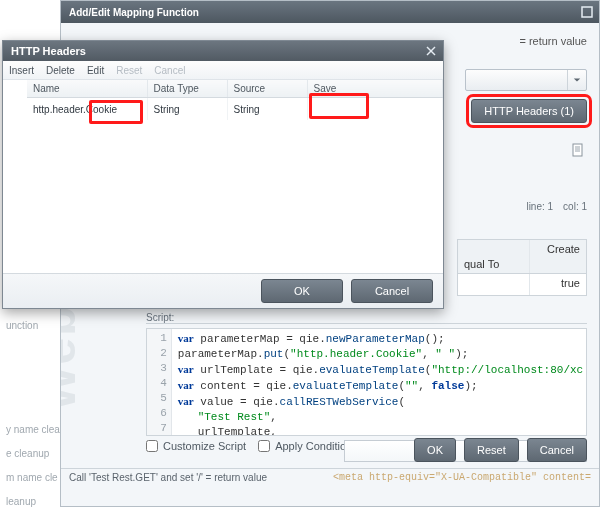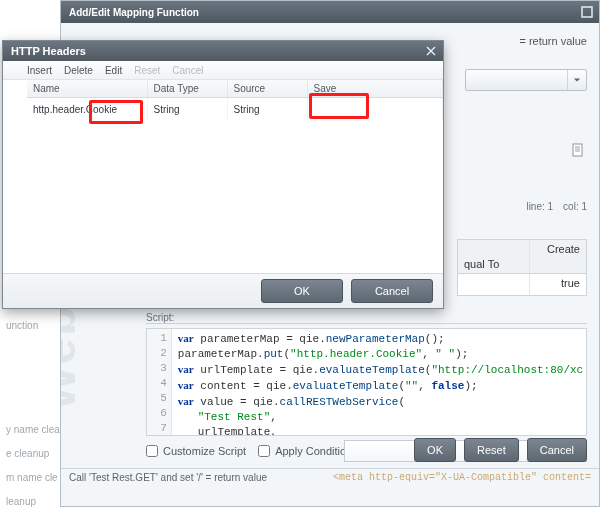--- a/index.html
+++ b/index.html
@@ -198,21 +198,21 @@
     overflow: hidden;
   }
   .kw { color: #003a99; font-weight: bold; font-family: Liberation Serif, serif; }
   .fn { color: #004080; }
   .str { color: #008a1c; }
   .bool { color: #003a99; font-weight: bold; }
   
   .ck-row {
     position: absolute;
     left: 85px; right: 12px; bottom: 44px;
-    display: flex; align-items: center; gap: 12px;
+    display: flex; align-items: flex-start; gap: 12px;
     color: #4f5962;
   }
   .ck-row .ck {
     display: inline-flex; align-items: center; gap: 5px;
   }
   .ck input { width: 12px; height: 12px; margin:0;}
   .cond-inp {
     flex: 1 1 auto;
     height: 20px;
     background: linear-gradient(#fff,#f4f7f9);
@@ -260,21 +260,21 @@
     display: flex; align-items: center; justify-content: space-between;
     padding: 0 6px 0 8px;
     font-weight: bold;
     font-size: 11px;
   }
   .hh-dialog .toolbar {
     height: 18px;
     border-bottom: 1px solid #dfe4e9;
     background: linear-gradient(#fdfdfd,#f0f3f6);
     display: flex; align-items: center;
-    padding: 0 24px;
+    padding: 0 6px;
     gap: 12px;
     font-size: 10px;
     color: #49525a;
   }
   .hh-dialog .toolbar .disabled { color: #b5bcc3; }
   .hh-dialog .grid {
     flex: 1 1 auto;
     background: #fff;
     overflow: hidden;
     position: relative;
@@ -357,20 +357,25 @@
       <div class="dd-row">
         <div class="dropdown">
           <span class="tri">
             <svg viewBox="0 0 10 10">
                 <path d="M1 3 L5 7 L9 3 Z"></path>
               </svg>
           </span>
         </div>
       </div>
 
+      <div class="hh-row">
+        <span class="highlight-red" style="display:inline-block;">
+          <span class="btn">HTTP Headers (1)</span>
+        </span>
+      </div>
 
       <div class="doc-icon-area">
         <svg viewBox="0 0 14 14">
             <rect x="2" y="1" width="9" height="12" fill="#fff" stroke="#8a949d"></rect>
             <line x1="4" y1="4" x2="9" y2="4" stroke="#9aa4ad"></line>
             <line x1="4" y1="6" x2="9" y2="6" stroke="#9aa4ad"></line>
             <line x1="4" y1="8" x2="9" y2="8" stroke="#9aa4ad"></line>
           </svg>
       </div>
 

